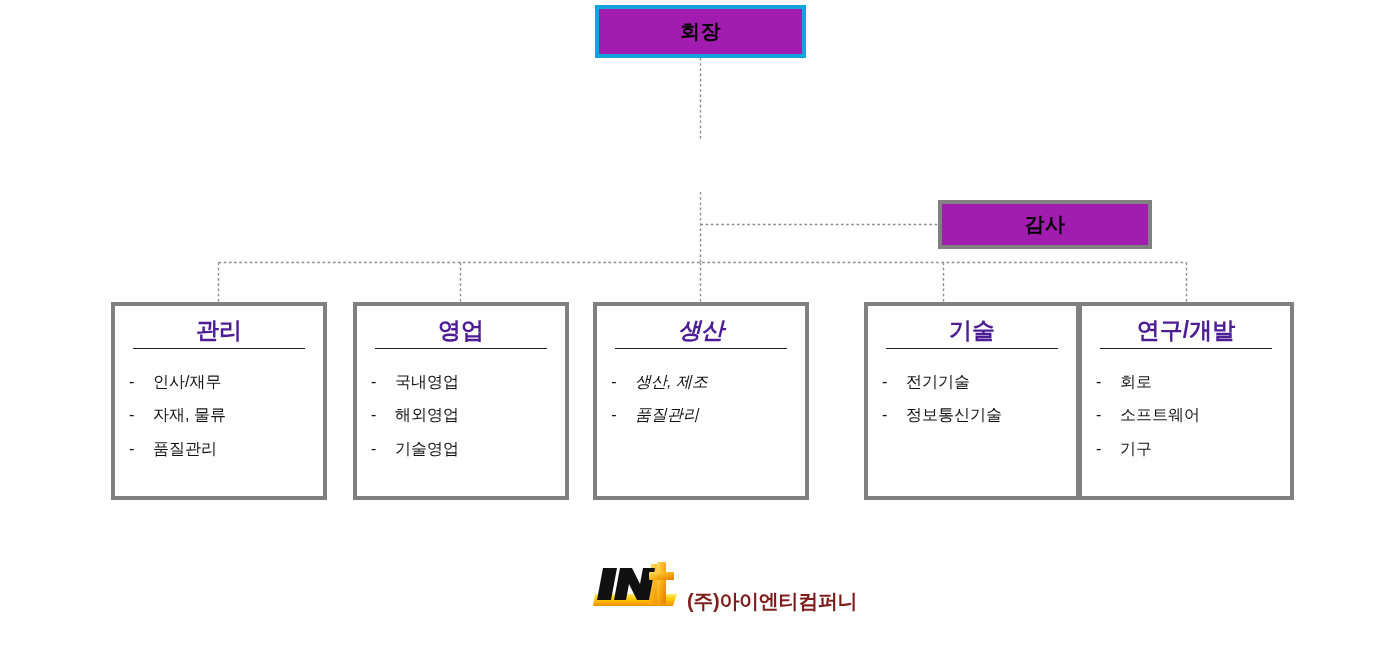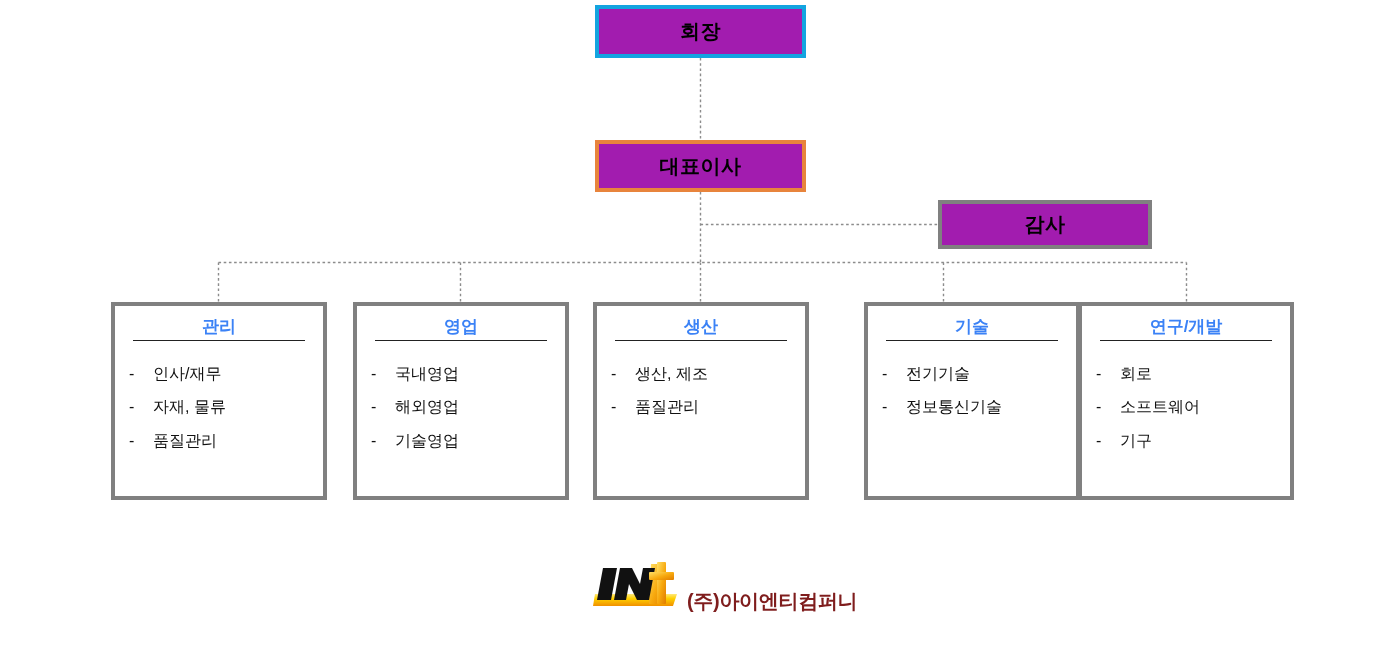--- a/index.html
+++ b/index.html
@@ -74,23 +74,23 @@
     height: 198px;
     border: 4px solid #808080;
     background: #ffffff;
     display: block;
   }
   .dept-head {
     text-align: center;
     padding-top: 9px;
   }
   .dept-title {
-    font-size: 17px;
+    font-size: 23px;
     font-weight: bold;
-    color: #3b82f6;
+    color: #4c1d95;
     white-space: nowrap;
     display: inline-block;
   }
   .dept-rule {
     margin: 2px auto 0 auto;
     width: 172px;
     height: 0;
     border-top: 1px solid #222222;
   }
   .dept-list {
@@ -160,23 +160,20 @@
       <line x1="700.5" y1="262.5" x2="700.5" y2="302"></line>
       <line x1="943.5" y1="262.5" x2="943.5" y2="302"></line>
       <line x1="1186.5" y1="262.5" x2="1186.5" y2="302"></line>
     </g>
   </svg>
 
   <div class="node" id="node-chairman">
     <span class="node-title">회장</span>
   </div>
 
-  <div class="node" id="node-ceo">
-    <span class="node-title">대표이사</span>
-  </div>
 
   <div class="node" id="node-auditor">
     <span class="node-title">감사</span>
   </div>
 
   <div class="dept" id="dept-0" style="left:111px;">
     <div class="dept-head">
       <span class="dept-title">관리</span>
       <div class="dept-rule"></div>
     </div>
@@ -210,21 +207,21 @@
         <span class="dash">-</span>
         <span class="item-text">해외영업</span>
       </li>
       <li>
         <span class="dash">-</span>
         <span class="item-text">기술영업</span>
       </li>
     </ul>
   </div>
 
-  <div class="dept" id="dept-2" style="left:593px;">
+  <div class="dept" id="dept-2" style="left:593px;font-style:italic;">
     <div class="dept-head">
       <span class="dept-title">생산</span>
       <div class="dept-rule"></div>
     </div>
     <ul class="dept-list">
       <li>
         <span class="dash">-</span>
         <span class="item-text">생산, 제조</span>
       </li>
       <li>

